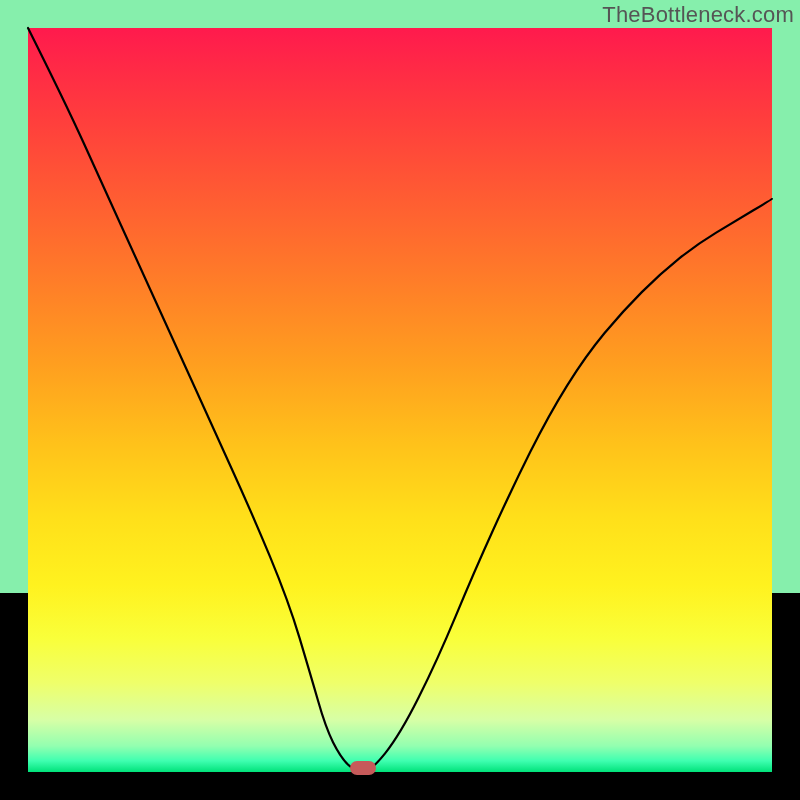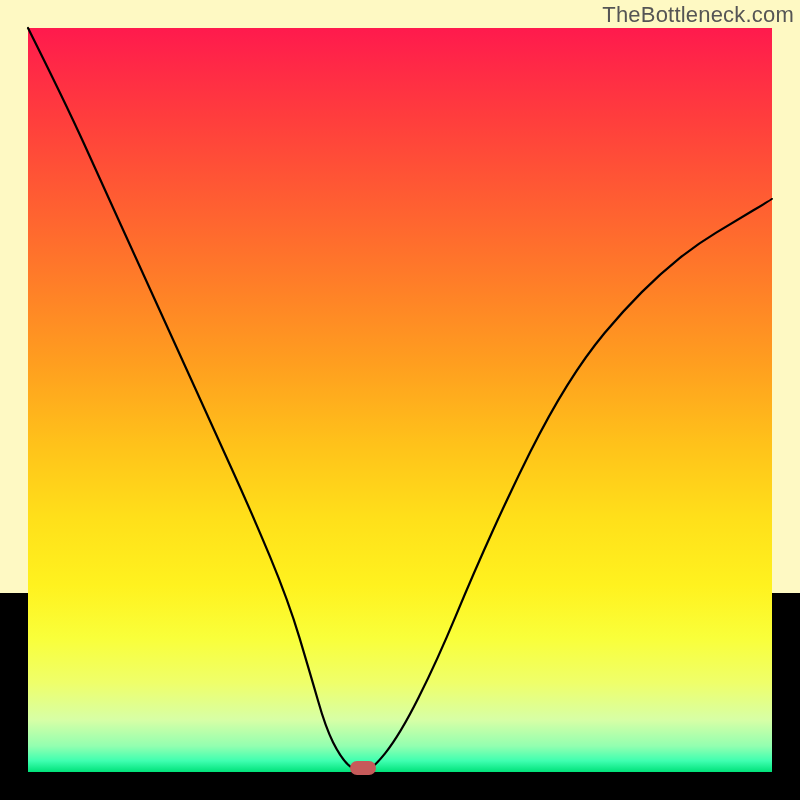--- a/index.html
+++ b/index.html
@@ -8,21 +8,21 @@
     width: 800px;
     height: 800px;
     overflow: hidden;
     background: #000;
     font-family: Arial, Helvetica, sans-serif;
   }
   .frame {
     position: relative;
     width: 800px;
     height: 593px;
-    background: #fef9c3;
+    background: #86efac;
   }
   .plot-area {
     position: absolute;
     left: 28px;
     top: 28px;
     width: 744px;
     height: 744px;
     background: linear-gradient(
       to bottom,
       #ff1a4d 0%,

